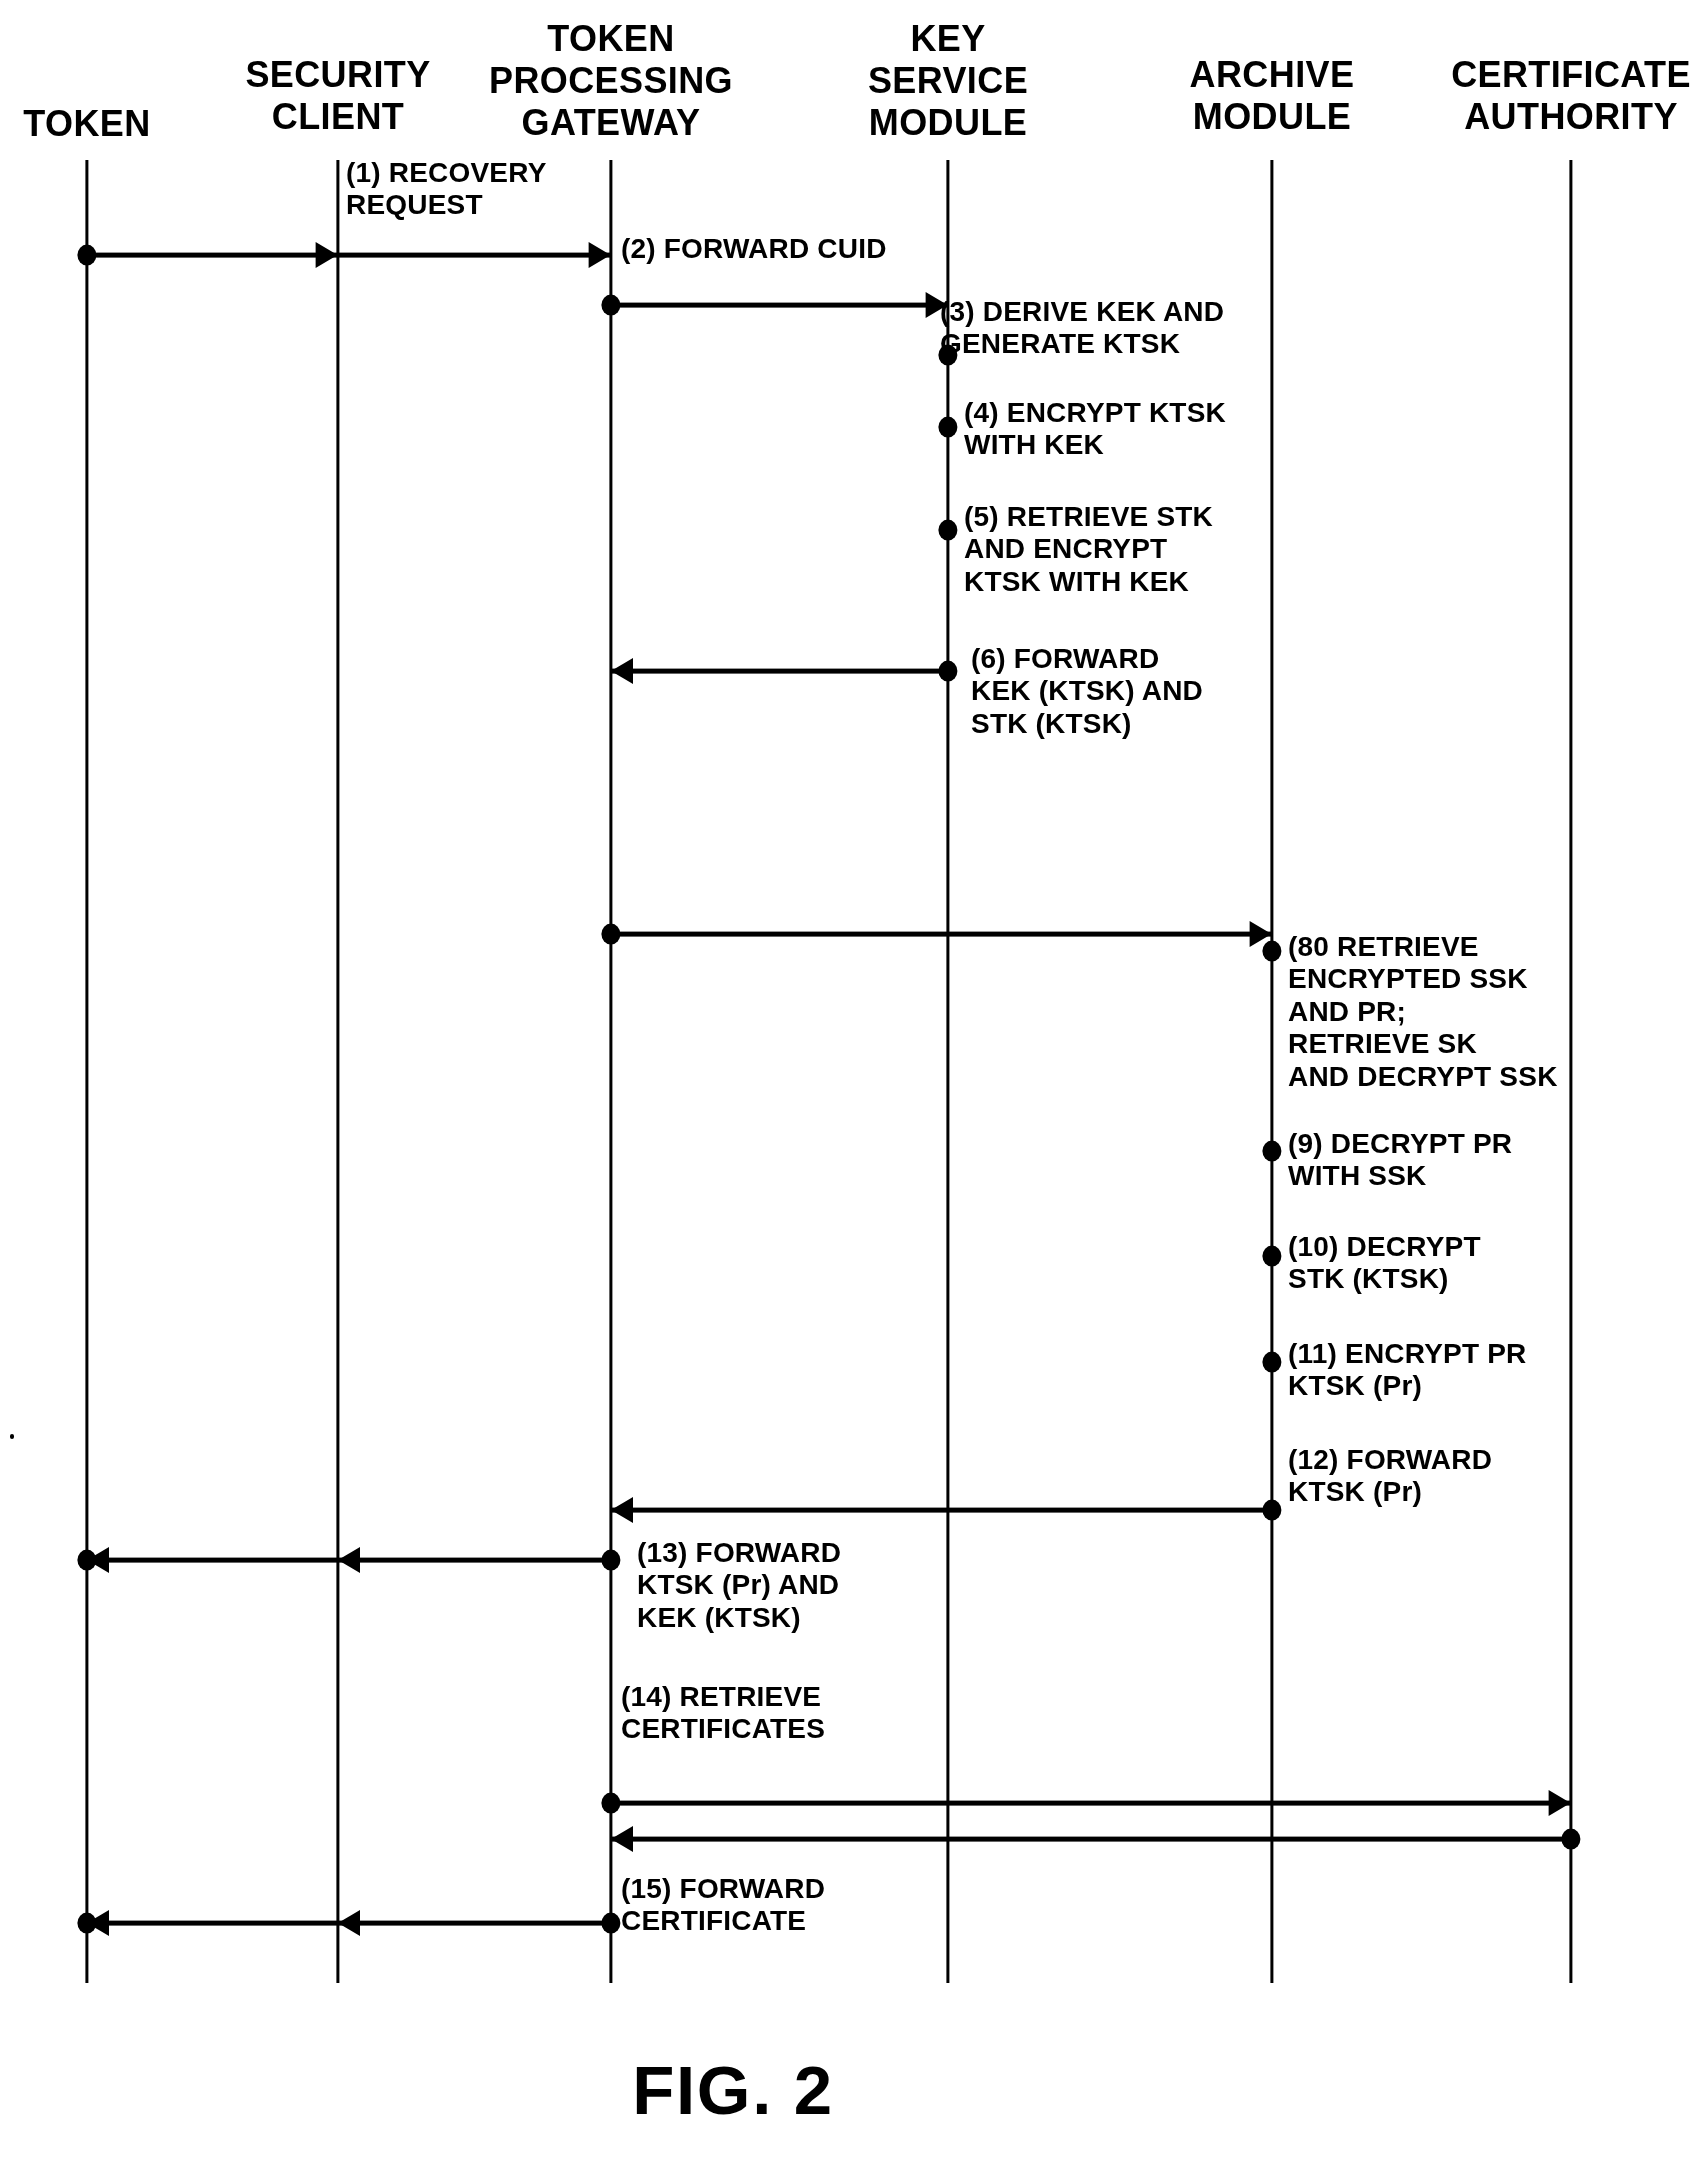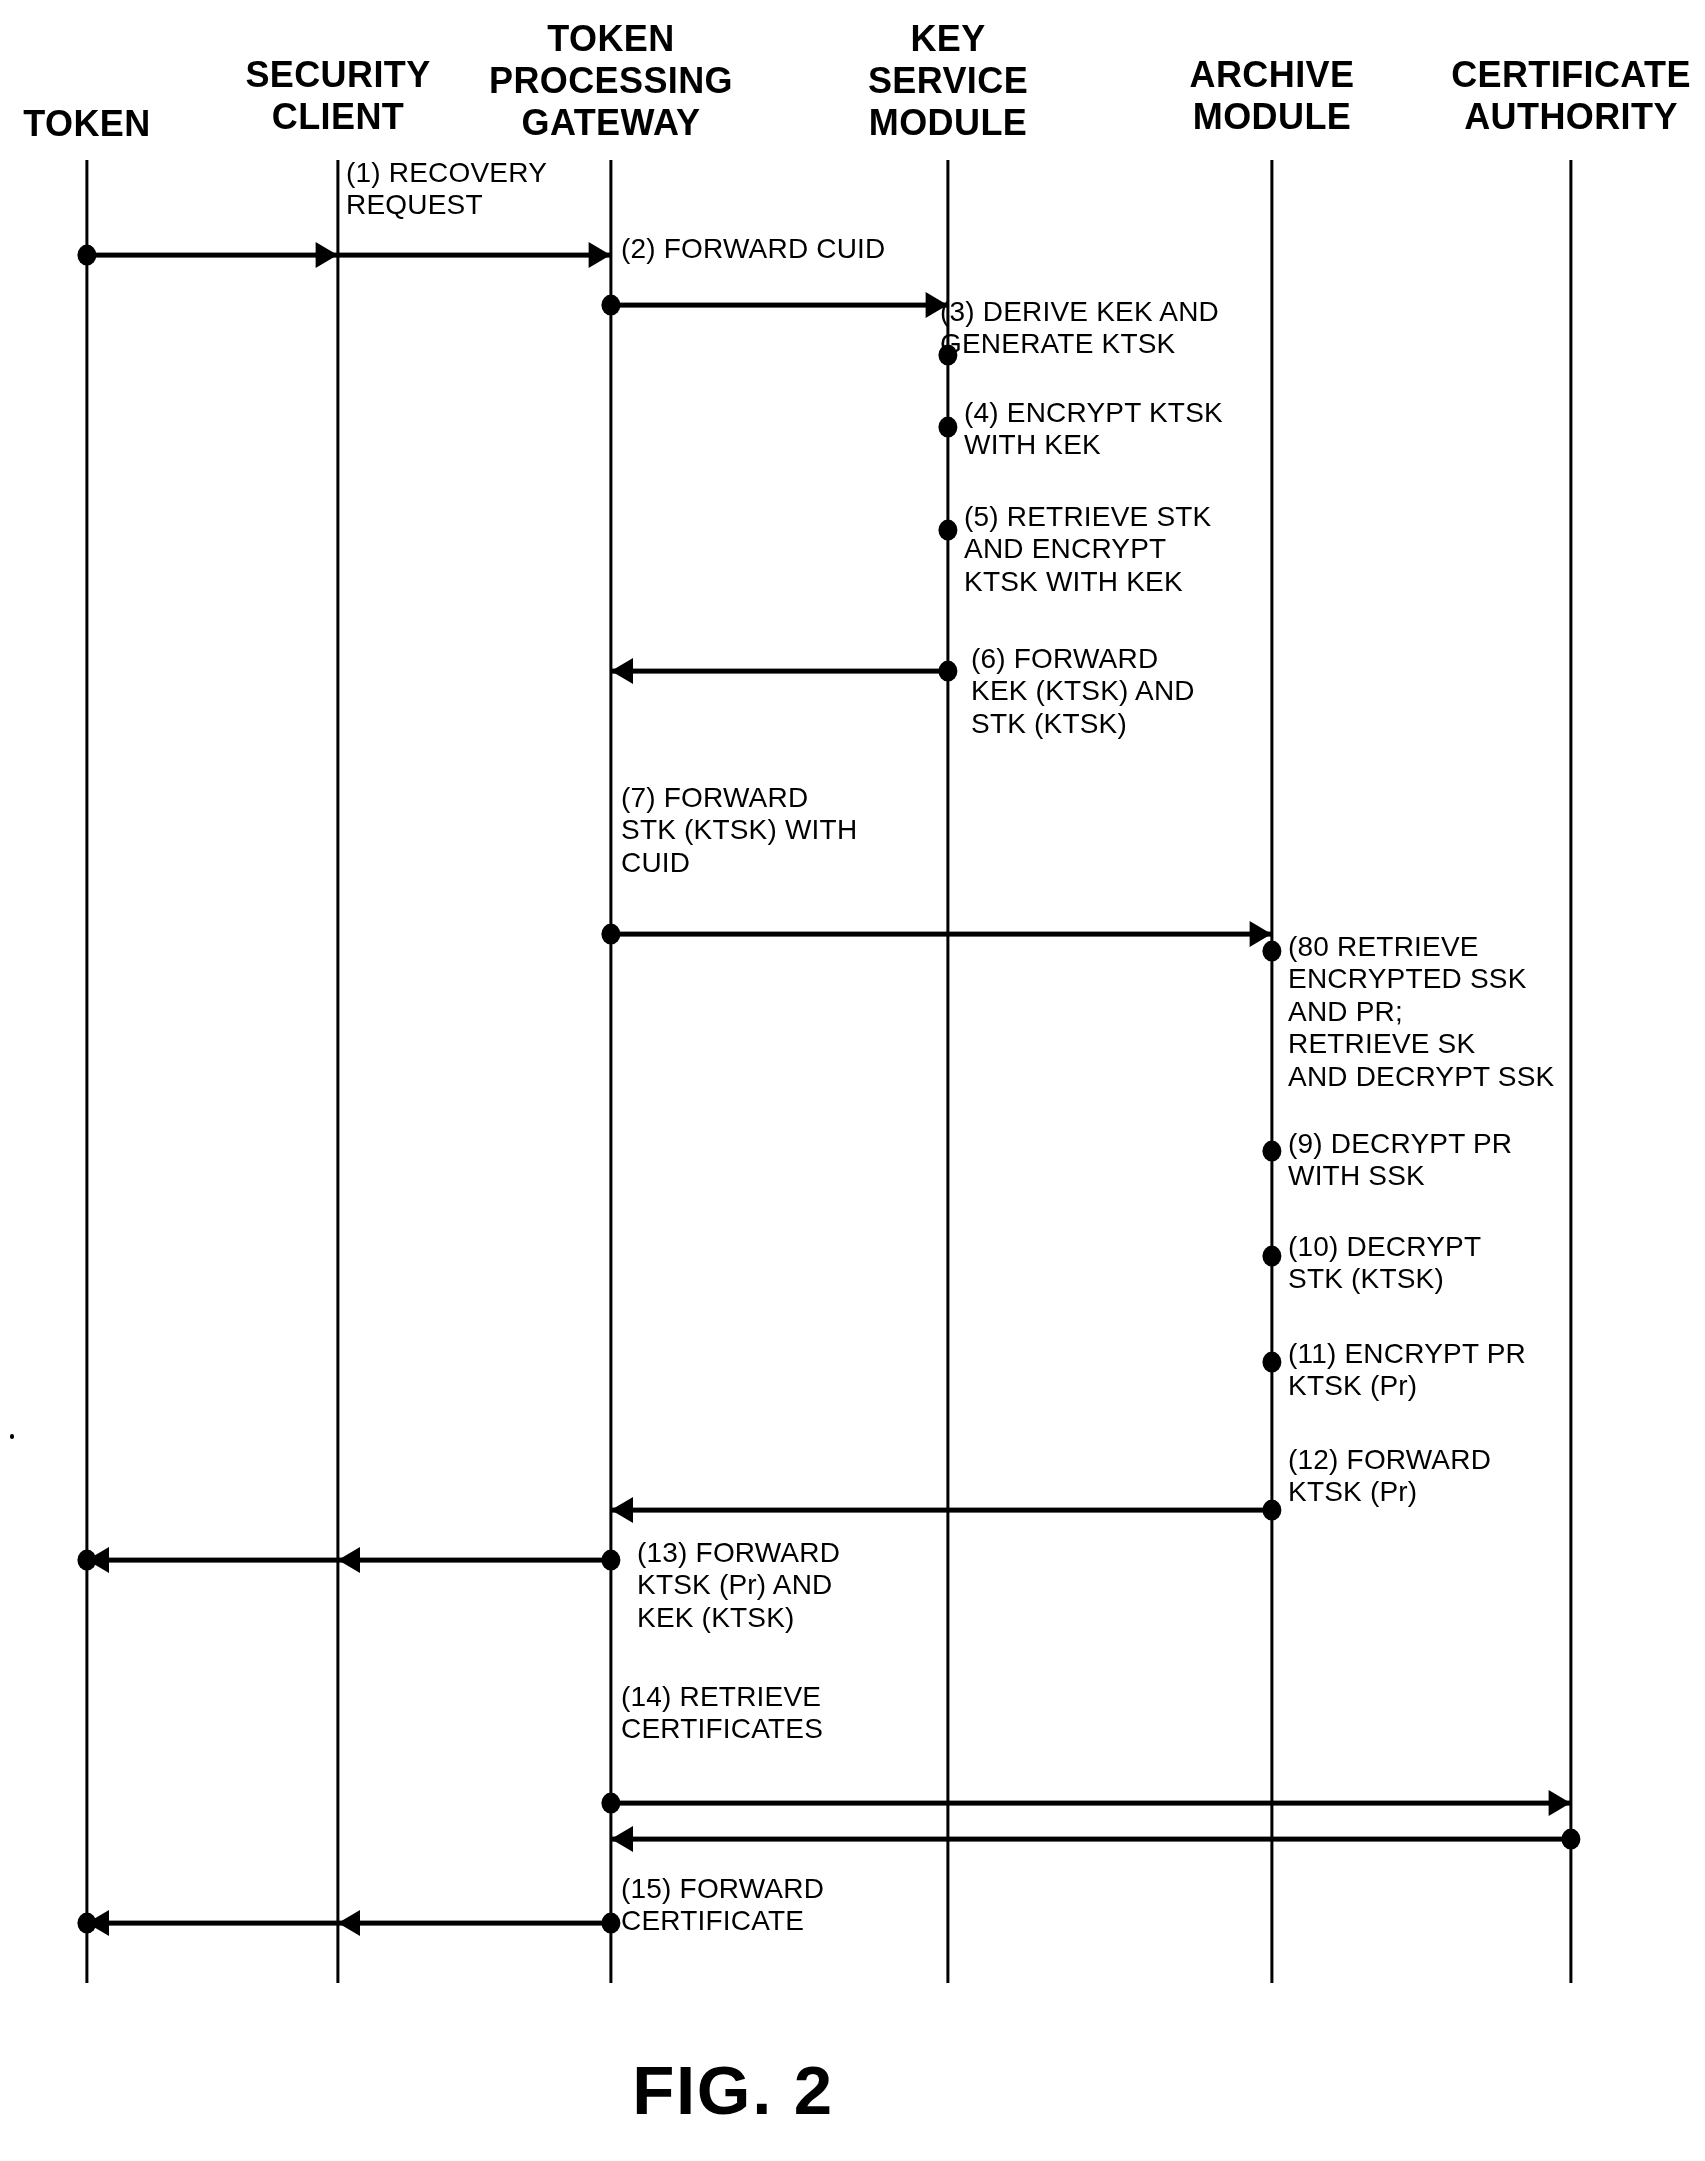--- a/index.html
+++ b/index.html
@@ -71,20 +71,21 @@
     transform: translate(-9.6px, -10.4px);
   }
 
   
   .msg-label {
     position: absolute;
     font-size: 28px;
     line-height: 1.16;
     white-space: pre-line;
     letter-spacing: 0.2px;
+    font-weight: bold;
   }
 
   
   .fig-caption {
     position: absolute;
     left: 0;
     width: 1466px;
     text-align: center;
     font-size: 69px;
     font-weight: bold;
@@ -156,23 +157,20 @@
 KTSK WITH KEK</div>
   <div class="dot" style="left:948px; top:530px;"></div>
 
   <div class="msg-label" style="left:971px; top:643px;">(6) FORWARD
  KEK (KTSK) AND
  STK (KTSK)</div>
   <div class="msg-line" style="left:611px; top:671px; width:336px;"></div>
   <div class="dot" style="left:948px; top:671px;"></div>
   <div class="arrowhead left" style="left:611px; top:671px;"></div>
 
-  <div class="msg-label" style="left:621px; top:782px;">(7) FORWARD
-STK (KTSK) WITH
-CUID</div>
   <div class="msg-line" style="left:611px; top:934px; width:661px;"></div>
   <div class="dot" style="left:611px; top:934px;"></div>
   <div class="arrowhead right" style="left:1272px; top:934px;"></div>
 
   <div class="msg-label" style="left:1288px; top:931px;">(80 RETRIEVE
 ENCRYPTED SSK
 AND PR;
 RETRIEVE SK
 AND DECRYPT SSK</div>
   <div class="dot" style="left:1272px; top:951px;"></div>

